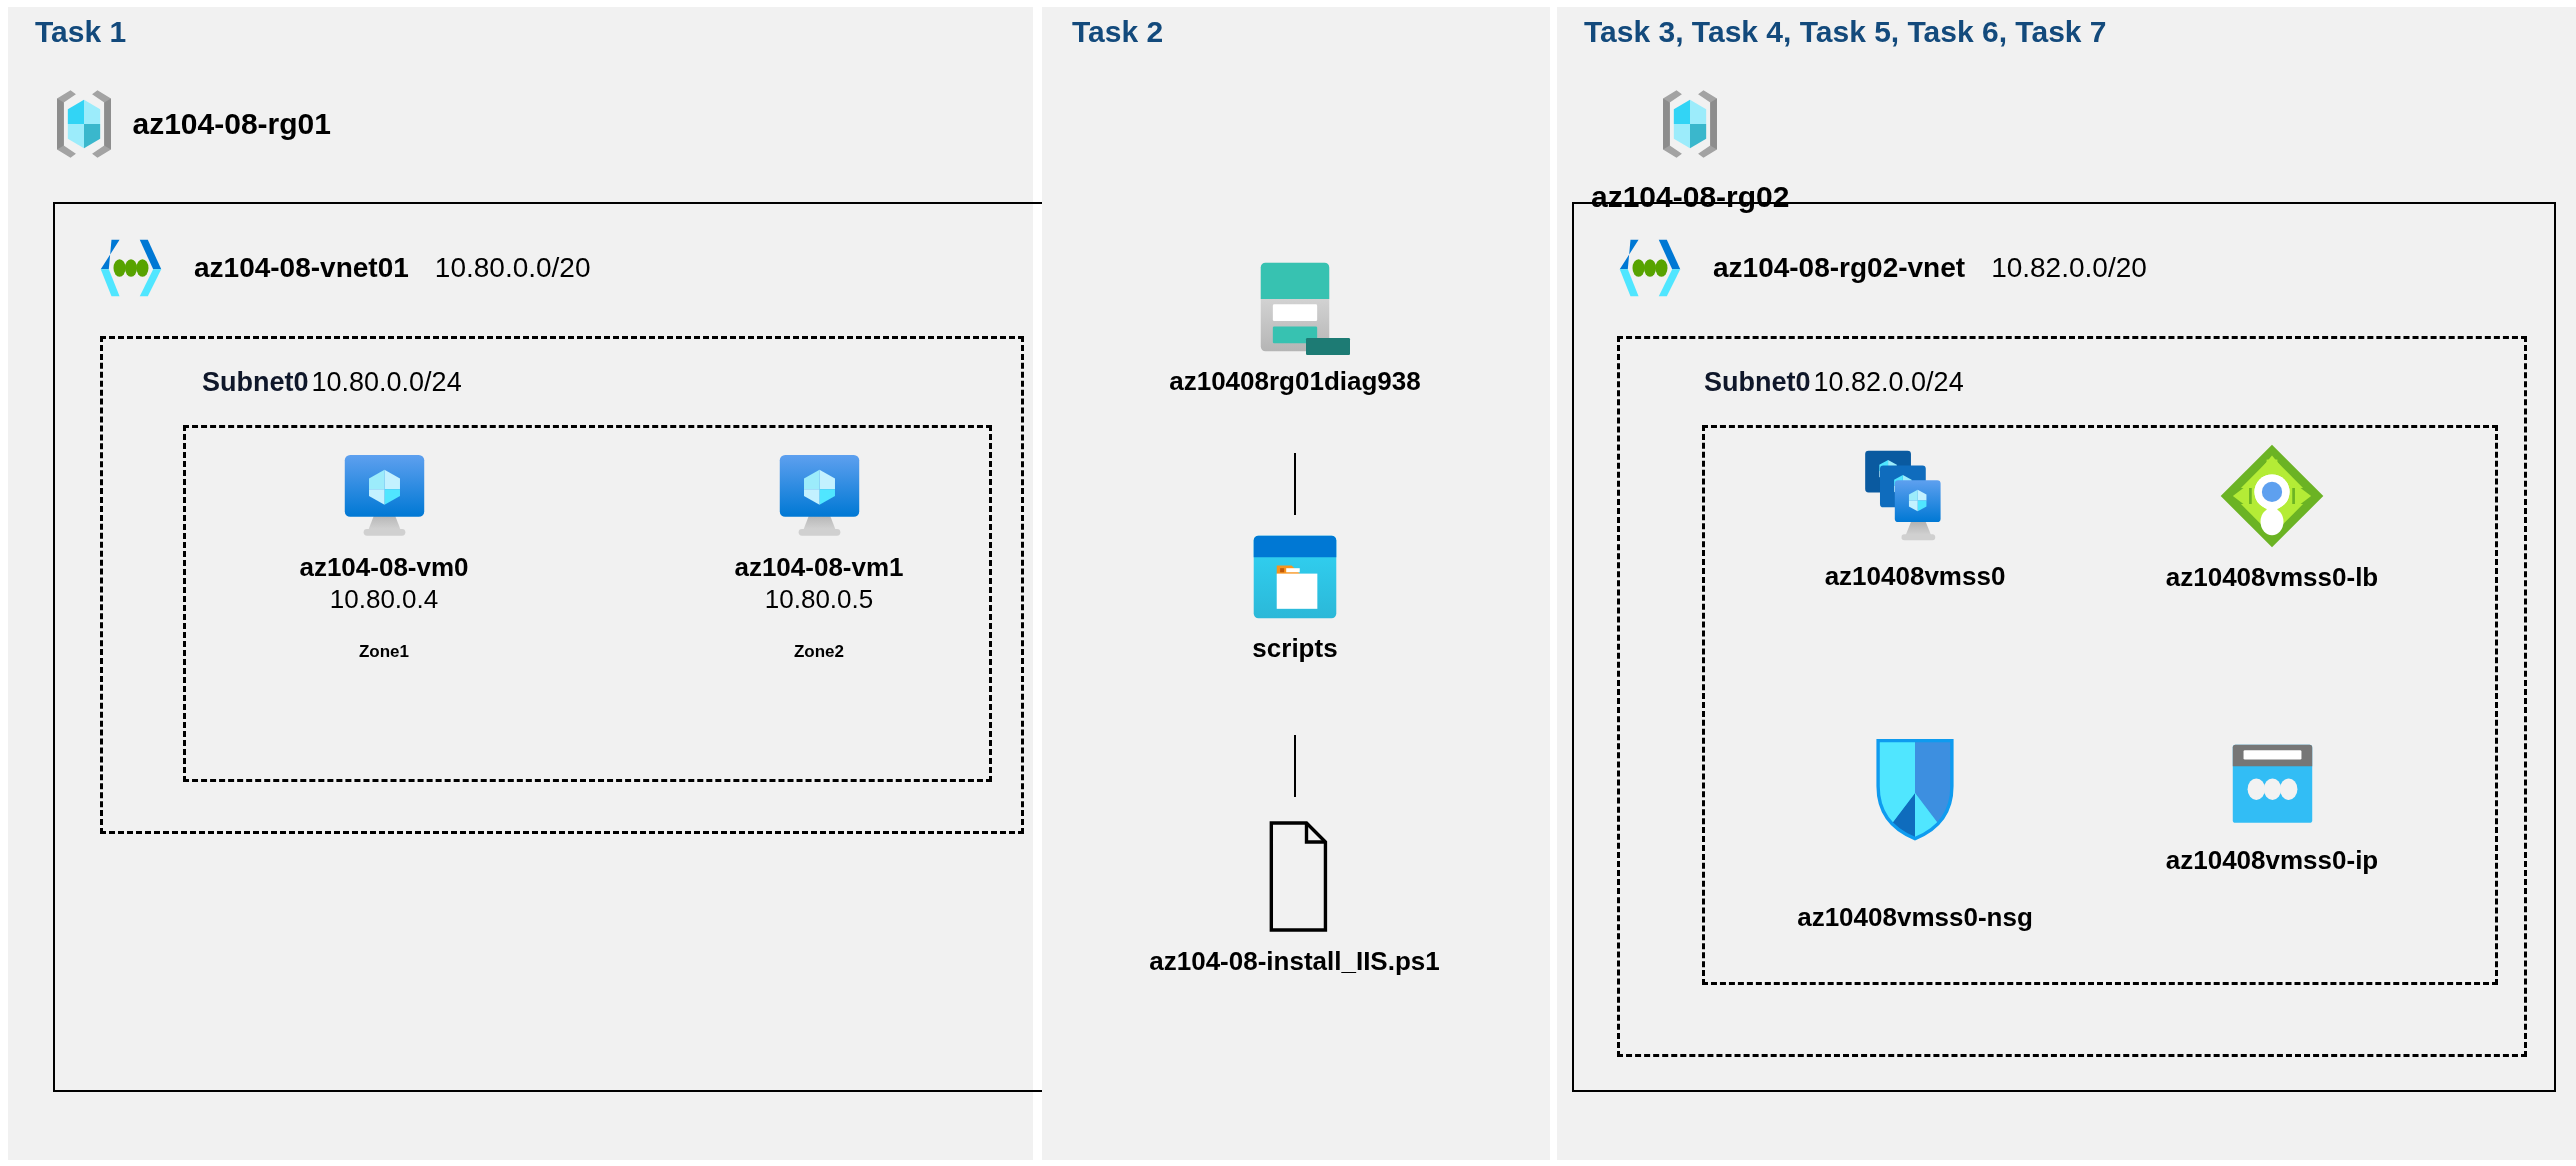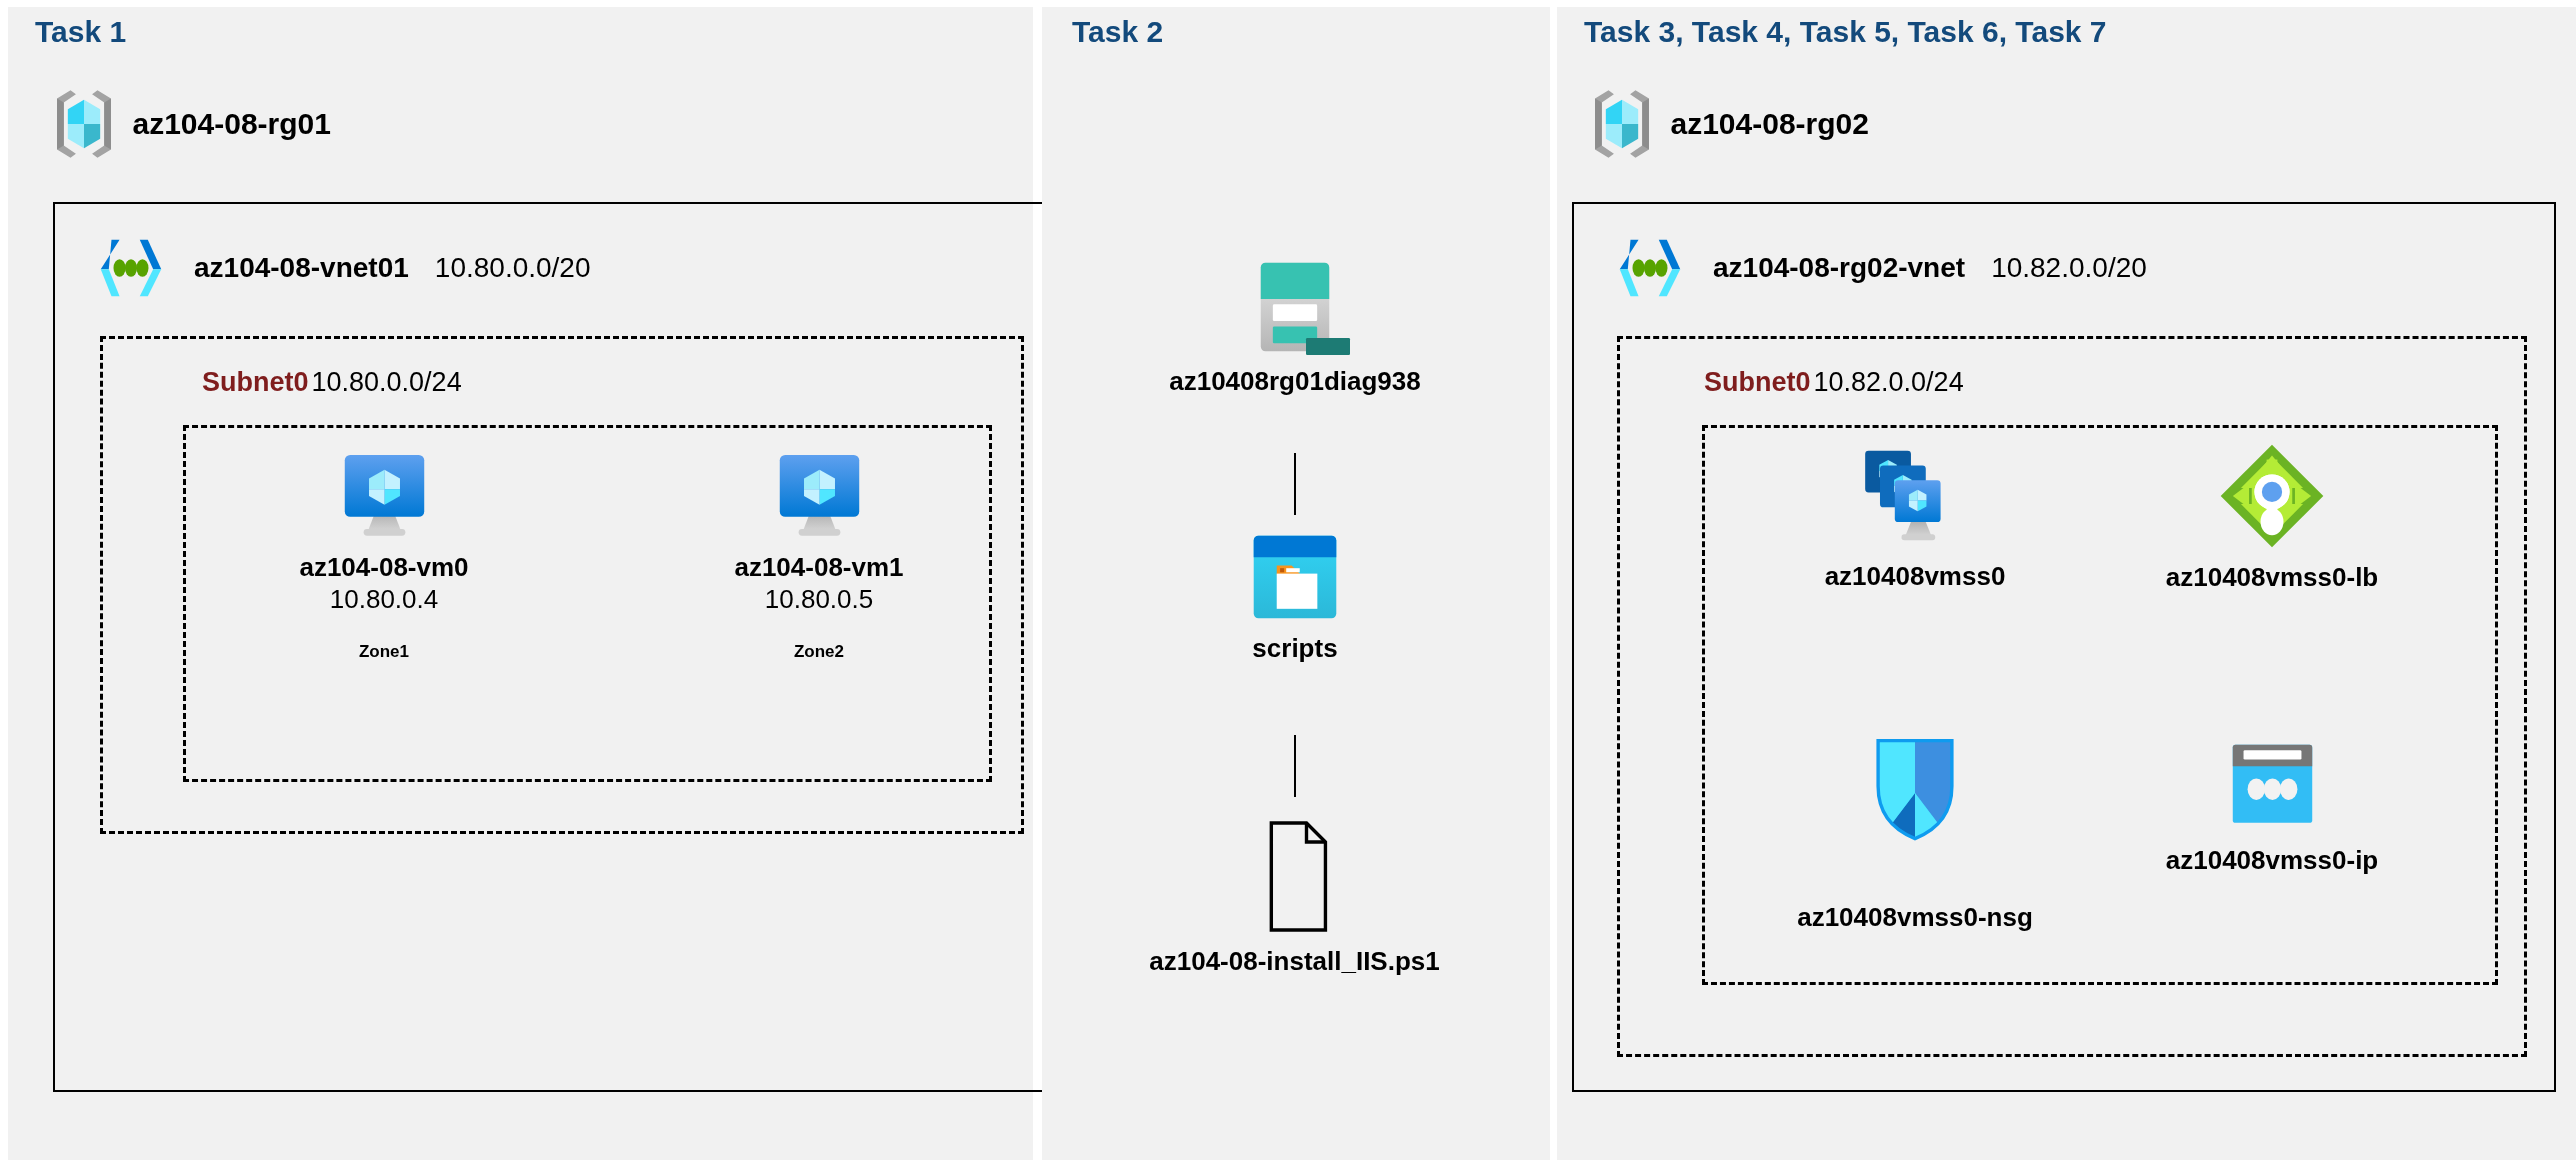--- a/index.html
+++ b/index.html
@@ -17,21 +17,21 @@
   .rg-label{font-size:30px;font-weight:bold;color:#000;}
 
   .solidbox{position:absolute;border:2.7px solid #000;box-sizing:border-box;}
   .dashbox{position:absolute;border:3.4px dashed #000;box-sizing:border-box;}
 
   .vnet-row{position:absolute;display:flex;align-items:center;gap:26px;white-space:nowrap;justify-content:flex-end;}
   .vnet-name{font-size:28px;font-weight:bold;color:#000;}
   .vnet-cidr{font-size:28px;font-weight:normal;color:#000;}
 
   .subnet-row{position:absolute;white-space:nowrap;}
-  .subnet-name{font-size:27px;font-weight:bold;color:#7f1d1d;}
+  .subnet-name{font-size:27px;font-weight:bold;color:#0f172a;}
   .subnet-cidr{font-size:27px;font-weight:normal;color:#000;}
 
   .node{position:absolute;display:flex;flex-direction:column;align-items:center;}
   .node .caption{font-size:26px;font-weight:bold;color:#000;white-space:nowrap;text-align:center;margin-top:12px;line-height:1.22;}
   .node .sub{font-size:26px;font-weight:normal;color:#000;white-space:nowrap;text-align:center;line-height:1.22;}
   .node .zone{font-size:17px;font-weight:bold;color:#000;white-space:nowrap;text-align:center;margin-top:27px;}
 
   .connector{position:absolute;background:#000;width:2px;}
 
   svg{display:block;}
@@ -201,21 +201,21 @@
       </svg>
     </span>
     <span class="caption">az104-08-install_IIS.ps1</span>
   </div>
 
   <div class="panel" style="left:1557px;top:6.7px;width:1019px;height:1153px;">
   </div>
 
   <div class="task-title" style="left:1584px;top:15px;">Task 3, Task 4, Task 5, Task 6, Task 7</div>
 
-  <div class="rg-row" style="left:1591px;top:86px;">
+  <div class="rg-row" style="left:1591px;top:86px;flex-direction:column;">
     <span>
       <svg width="62" height="76" viewBox="0 0 92 112">
         <polygon points="6,18 26,6 34,12 16,24 16,88 34,100 26,106 6,94" fill="#a3a3a3"></polygon>
         <polygon points="6,18 16,24 16,88 6,94" fill="#8d8d8d"></polygon>
         <polygon points="86,18 66,6 58,12 76,24 76,88 58,100 66,106 86,94" fill="#a3a3a3"></polygon>
         <polygon points="86,18 76,24 76,88 86,94" fill="#8d8d8d"></polygon>
         <polygon points="46,20 70,34 70,56 46,56" fill="#9cecfb"></polygon>
         <polygon points="46,20 22,34 22,56 46,56" fill="#32d4f5"></polygon>
         <polygon points="46,92 70,78 70,56 46,56" fill="#3ab7cc"></polygon>
         <polygon points="46,92 22,78 22,56 46,56" fill="#9cecfb"></polygon>

